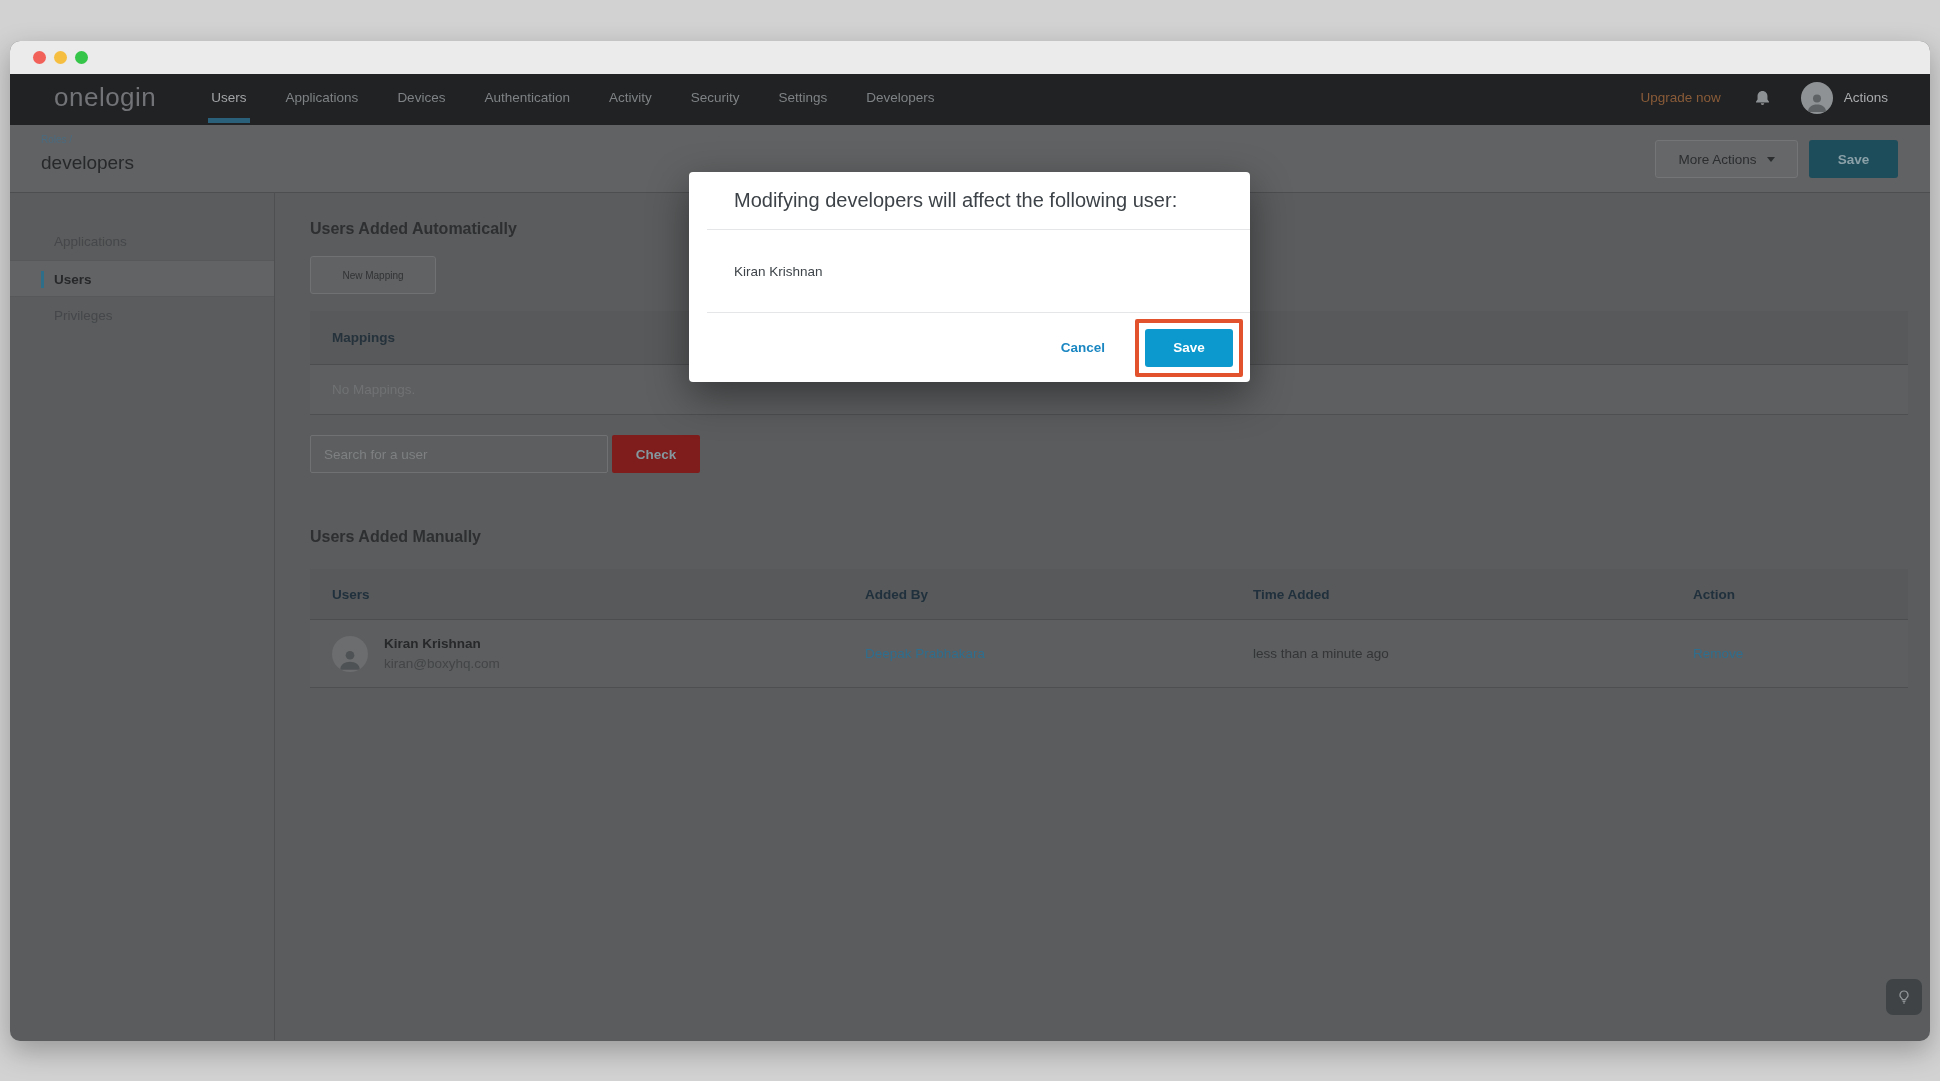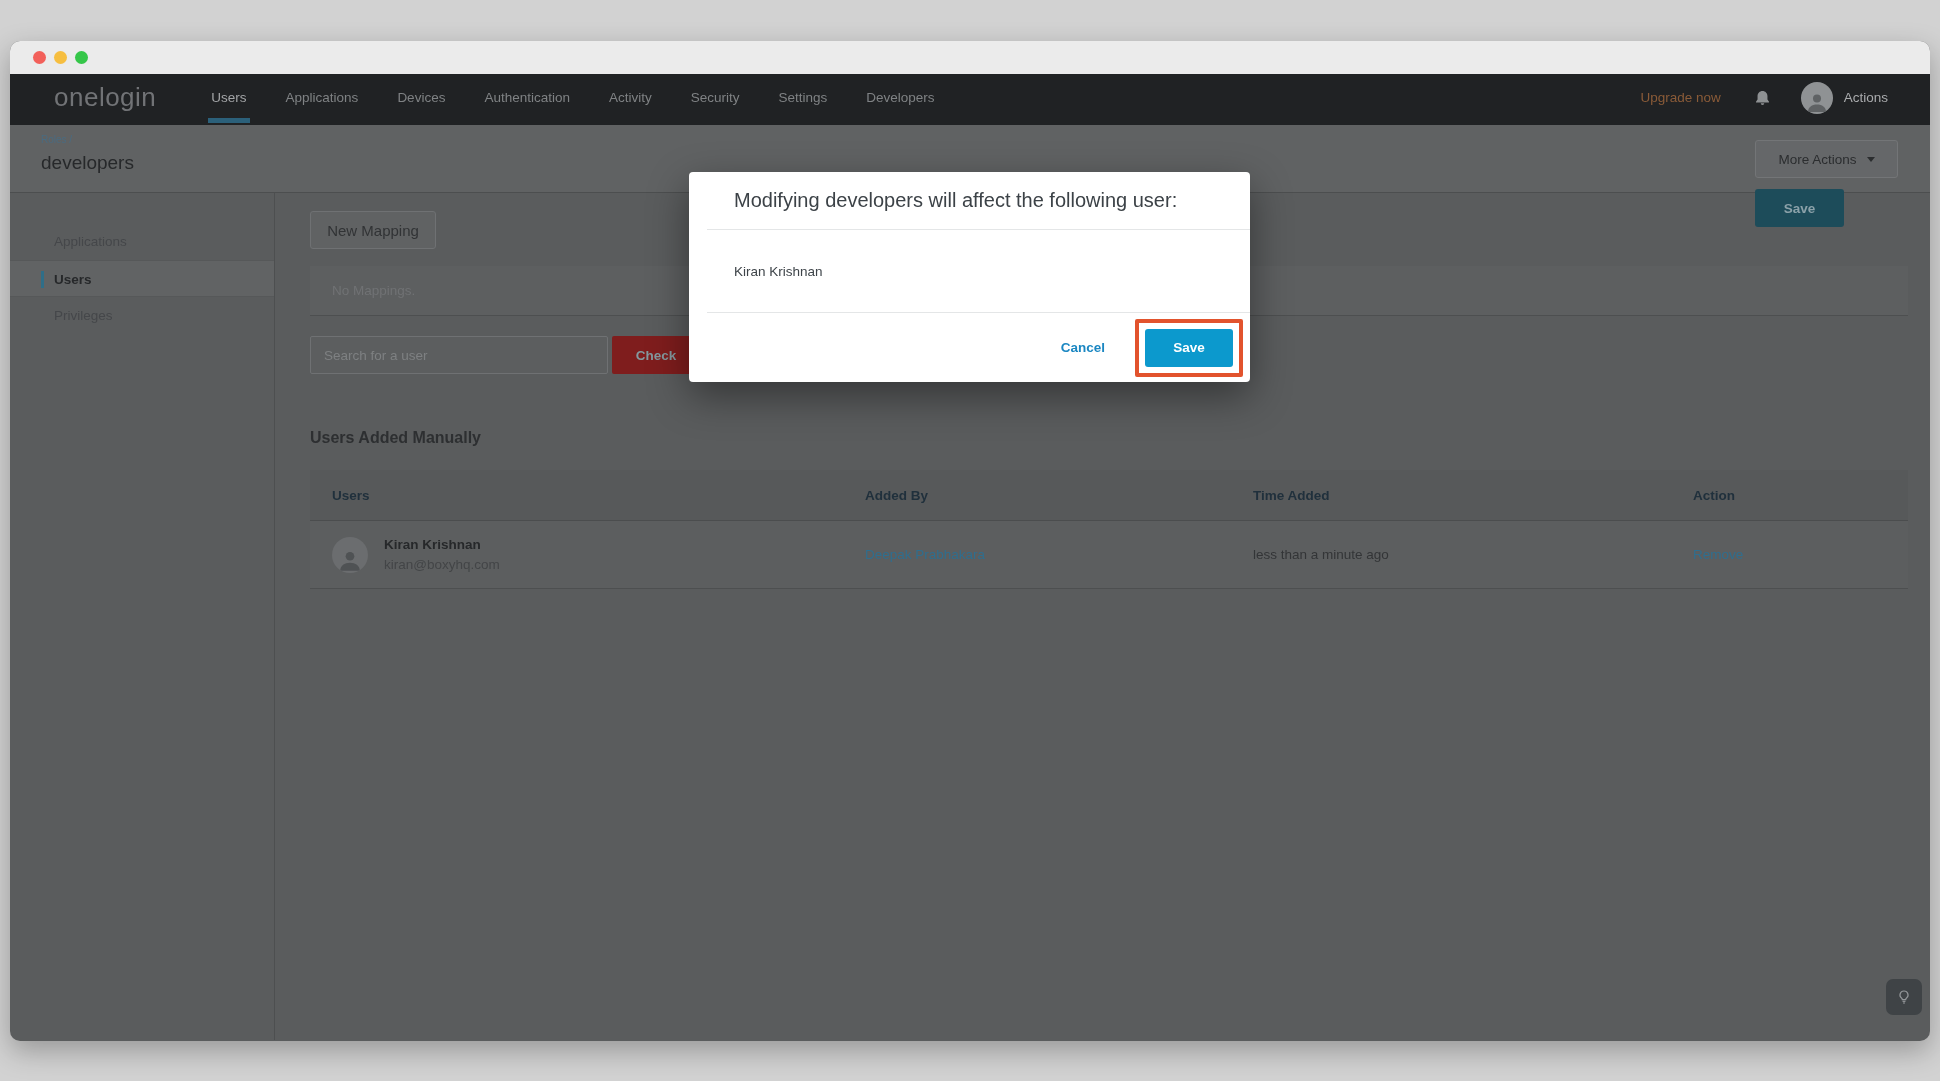--- a/index.html
+++ b/index.html
@@ -27,37 +27,37 @@
   .nav-item.active::after { content:""; position:absolute; left:-3px; right:-3px; bottom:0; height:5px; background:#2b607a; }
   .nav-right { margin-left:auto; display:flex; align-items:center; }
   .upgrade { color:#8a5b38; font-size:13.5px; margin-right:33px; cursor:pointer; }
   .bell { margin-right:30px; display:flex; cursor:pointer; }
   .nav-avatar { width:32px; height:32px; border-radius:50%; background:#8f9294; display:flex; align-items:flex-end; justify-content:center; overflow:hidden; margin-right:11px; }
   .nav-user { color:#a9abad; font-size:13.5px; }
   
   .pageheader { height:68px; background:#606263; border-bottom:1px solid #4c4e4f; position:relative; }
   .breadcrumb { position:absolute; left:31px; top:9px; font-size:10px; color:#4a6b80; cursor:pointer; }
   .page-title { position:absolute; left:31px; top:27px; font-size:19px; color:#26282a; }
-  .header-actions { position:absolute; right:32px; top:15px; display:flex; gap:11px;flex-direction:column; }
+  .header-actions { position:absolute; right:32px; top:15px; display:flex; gap:11px; }
   .btn-more { width:143px; height:38px; border:1px solid #737577; background:#656769; color:#2b2d2f;
     font-size:13.5px; display:flex; align-items:center; justify-content:center; gap:10px; border-radius:3px; cursor:pointer; }
   .caret { width:0; height:0; border-left:4px solid transparent; border-right:4px solid transparent; border-top:5px solid #2b2d2f; }
   .btn-save-header { width:89px; height:38px; background:#1d4c5a; color:#8ba1a9; font-weight:bold; font-size:13.5px;
     border-radius:3px; display:flex; align-items:center; justify-content:center; cursor:pointer; }
   
   .content { display:flex; height:847px; }
   .sidebar { width:265px; border-right:1px solid #4d4f50; padding-top:30px; flex:none; }
   .side-item { height:37px; line-height:37px; padding-left:44px; color:#45474a; font-size:13.5px; position:relative; cursor:pointer; }
   .side-item.active { background:#616364; border-top:1px solid #565859; border-bottom:1px solid #565859; color:#26282a; font-weight:bold; }
   .side-accent { position:absolute; left:31px; top:10px; width:3px; height:17px; background:#2f6e88; }
   .main { flex:1; padding:0 22px 0 35px; position:relative; }
   .section-title { font-size:16px; font-weight:bold; color:#2d2f31; }
   .title-auto { margin-top:27px; }
   .btn-newmapping { margin-top:18px; width:126px; height:38px; border:1px solid #6f7173; background:#606263;
-    color:#313335; font-size:15px; border-radius:3px; display:flex; align-items:center; justify-content:center; cursor:pointer;text-align:center; }
+    color:#313335; font-size:10px; border-radius:3px; display:flex; align-items:center; justify-content:center; cursor:pointer;text-align:center; }
   .map-table { margin-top:17px; }
   .m-header { height:54px; background:#57595a; border-bottom:1px solid #4b4d4e; display:flex; align-items:center;
     padding-left:22px; font-weight:bold; font-size:13.5px; color:#25323c; }
   .m-empty { height:50px; background:#5d5f60; border-bottom:1px solid #4d4f50; display:flex; align-items:center;
     padding-left:22px; color:#707274; font-size:13.5px; }
   .title-check { margin-top:56px; }
   .search-row { margin-top:20px; display:flex; gap:4px; }
   .search-input { width:298px; height:38px; background:#5c5e5f; border:1px solid #6f7173; border-radius:2px;
     padding:0 13px; font-size:13.5px; color:#2e3032; font-family:"Liberation Sans", sans-serif; outline:none; }
   .search-input::placeholder { color:#7e8082; }
@@ -151,23 +151,25 @@
       <div class="side-item">Applications</div>
       <div class="side-item active">
         <span class="side-accent"></span>
         <span>Users</span>
       </div>
       <div class="side-item">Privileges</div>
     </div>
 
     <div class="main">
 
+      <div class="section-title title-auto">Users Added Automatically</div>
       <div class="btn-newmapping">New Mapping</div>
 
       <div class="map-table">
+        <div class="m-header">Mappings</div>
         <div class="m-empty">No Mappings.</div>
       </div>
 
       <div class="search-row">
         <input class="search-input" type="text" placeholder="Search for a user" style="">
         <button class="btn-check">Check</button>
       </div>
 
       <div class="section-title title-manual">Users Added Manually</div>
       <div class="u-table">

